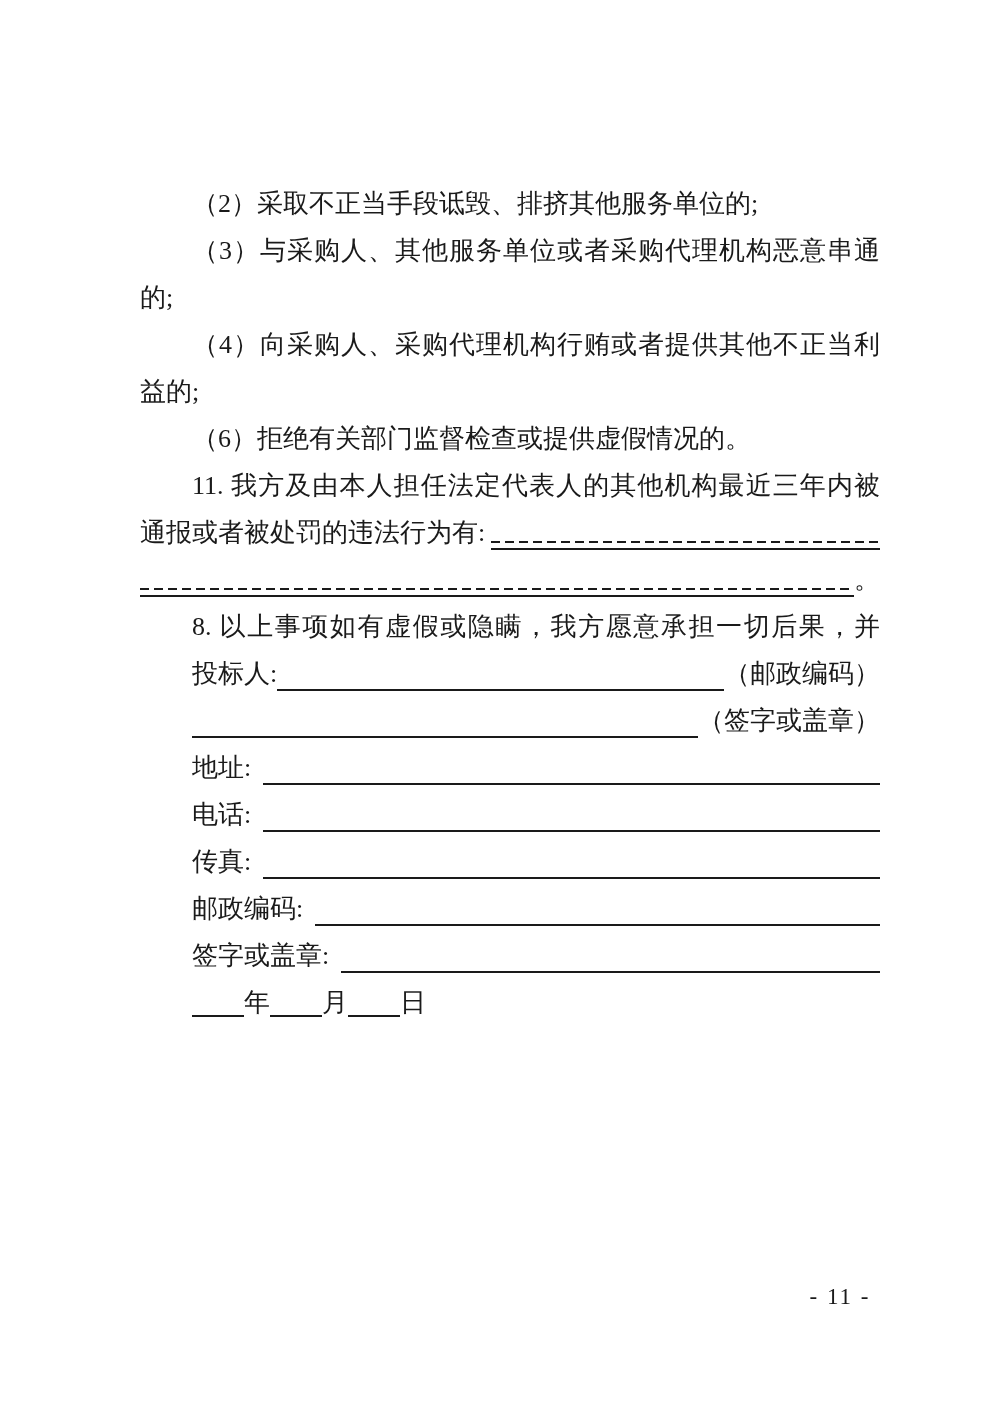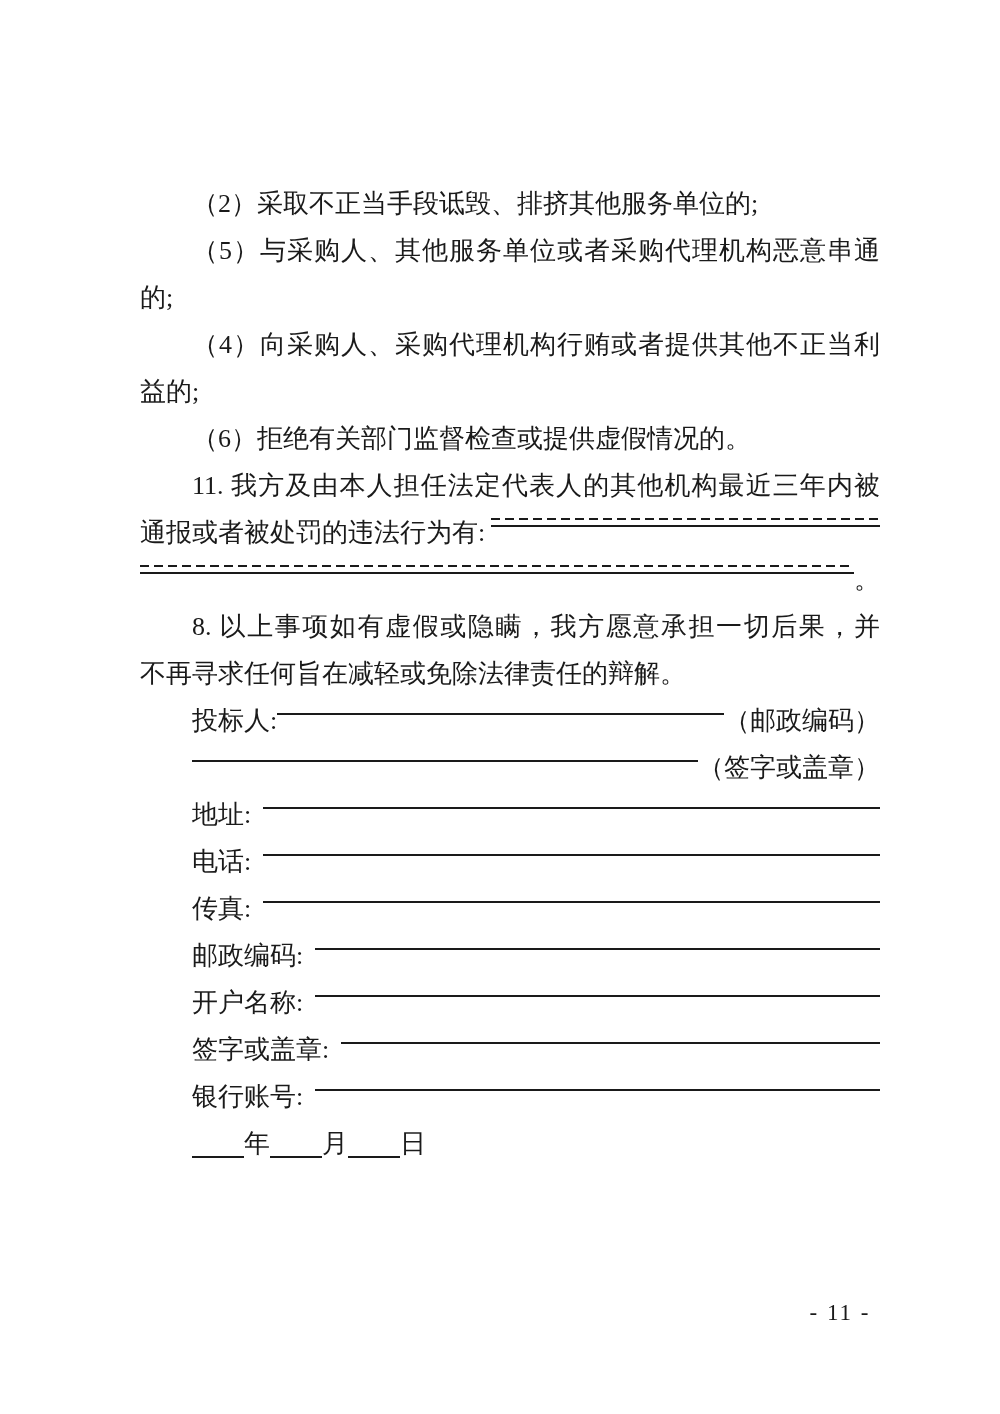--- a/index.html
+++ b/index.html
@@ -29,21 +29,21 @@
     white-space: nowrap;
   }
   .indent { text-indent: 52px; font-family: Liberation Serif, serif; }
   .justify {
     text-align: justify;
     text-align-last: justify;
     text-justify: inter-character;
   }
   .row {
     display: flex;
-    align-items: center;
+    align-items: flex-end;
   }
   .row .label { white-space: nowrap; }
   .pad { padding-left: 52px; }
   
   .blank {
     flex: 1 1 auto;
     position: relative;
     min-width: 30px;
   }
   .blank.solid::after {
@@ -84,52 +84,50 @@
   }
   .pagenum {
     position: absolute;
     left: 780px;
     top: 1284px;
     width: 120px;
     text-align: center;
     font-size: 23px;
     letter-spacing: 2px;
     color: #1a1a1a;
-    margin-top: 16px;
   }
 </style>
 </head>
 <body>
 
 <div class="page">
   <div class="content">
 
     <div class="line indent">（2）采取不正当手段诋毁、排挤其他服务单位的;</div>
 
-    <div class="line indent justify">（5）与采购人、其他服务单位或者采购代理机构恶意串通</div>
+    <div class="line indent justify">（3）与采购人、其他服务单位或者采购代理机构恶意串通</div>
     <div class="line">的;</div>
 
     <div class="line indent justify">（4）向采购人、采购代理机构行贿或者提供其他不正当利</div>
     <div class="line">益的;</div>
 
 
     <div class="line indent">（6）拒绝有关部门监督检查或提供虚假情况的。</div>
 
     <div class="line indent justify">11. 我方及由本人担任法定代表人的其他机构最近三年内被</div>
     <div class="line row">
       <span class="label">通报或者被处罚的违法行为有:</span>
       <span class="blank dashed gap-s"></span>
     </div>
     <div class="line row">
       <span class="blank dashed"></span>
       <span class="end-punct">。</span>
     </div>
 
     <div class="line indent justify">8. 以上事项如有虚假或隐瞒，我方愿意承担一切后果，并</div>
-    <div class="line">不再寻求任何旨在减轻或免除法律责任的辩解。</div>
 
     <div class="line row pad">
       <span class="label">投标人:</span>
       <span class="blank solid"></span>
       <span class="label">（邮政编码）</span>
     </div>
 
     <div class="line row pad">
       <span class="blank solid"></span>
       <span class="label">（签字或盖章）</span>
@@ -148,34 +146,26 @@
     <div class="line row pad">
       <span class="label">传真:</span>
       <span class="blank solid gap-m"></span>
     </div>
 
     <div class="line row pad">
       <span class="label">邮政编码:</span>
       <span class="blank solid gap-m"></span>
     </div>
 
-    <div class="line row pad">
-      <span class="label">开户名称:</span>
-      <span class="blank solid gap-m"></span>
-    </div>
 
     <div class="line row pad">
       <span class="label">签字或盖章:</span>
       <span class="blank solid gap-m"></span>
     </div>
 
-    <div class="line row pad">
-      <span class="label">银行账号:</span>
-      <span class="blank solid gap-m"></span>
-    </div>
 
     <div class="line pad">
       <span class="dblank"></span><span>年</span><span class="dblank"></span><span>月</span><span class="dblank"></span><span>日</span>
     </div>
 
   </div>
 
   <div class="pagenum">- 11 -</div>
 </div>
 

